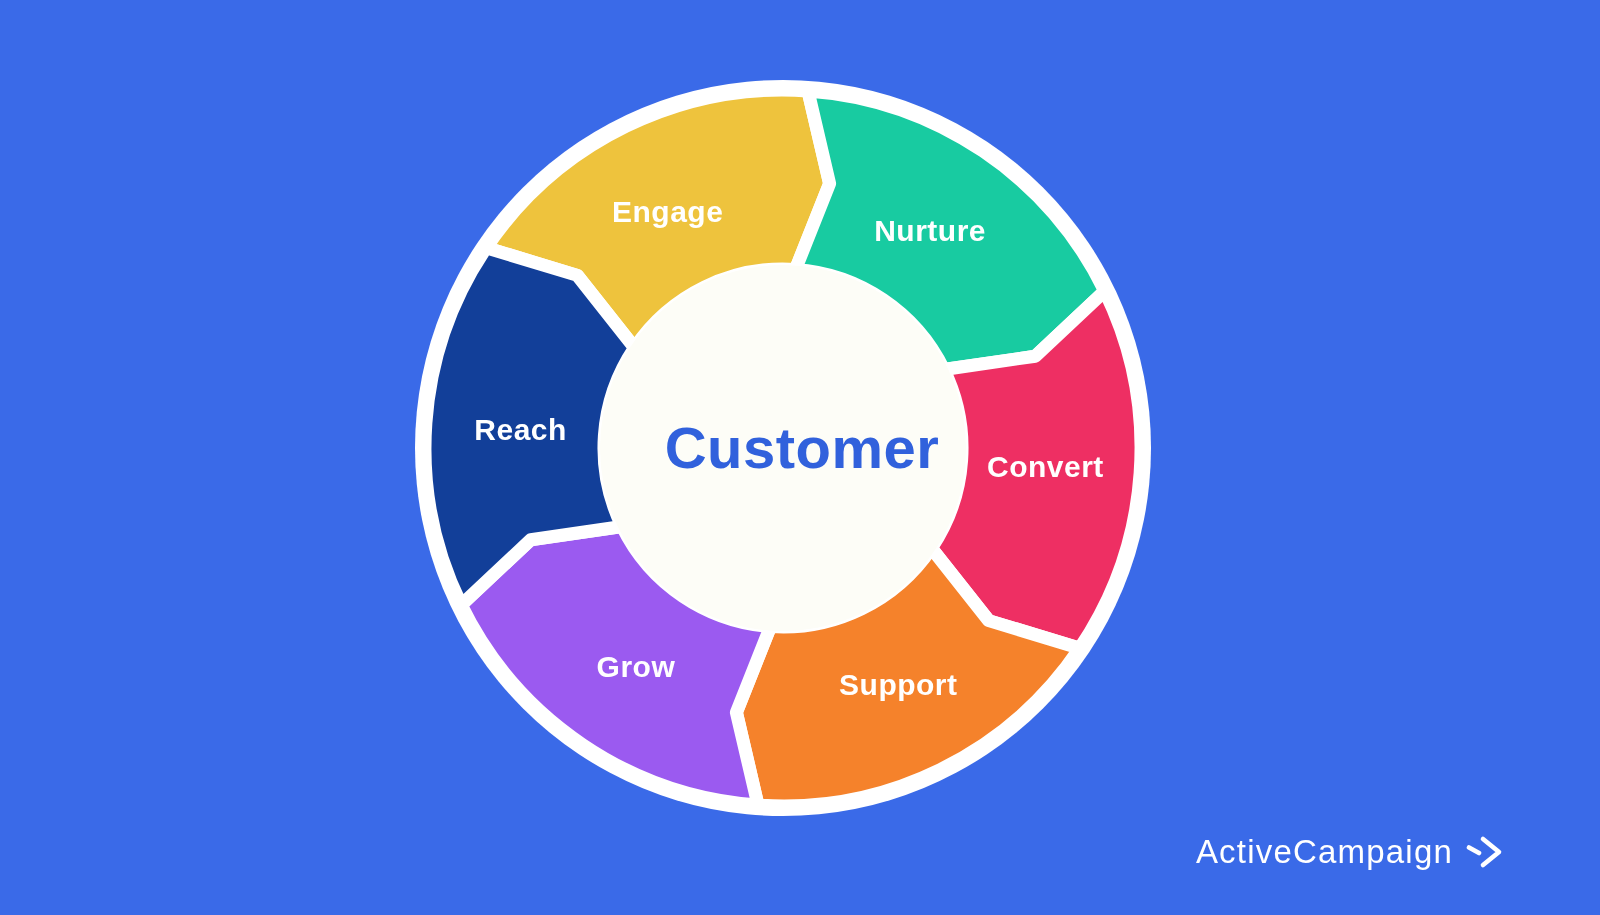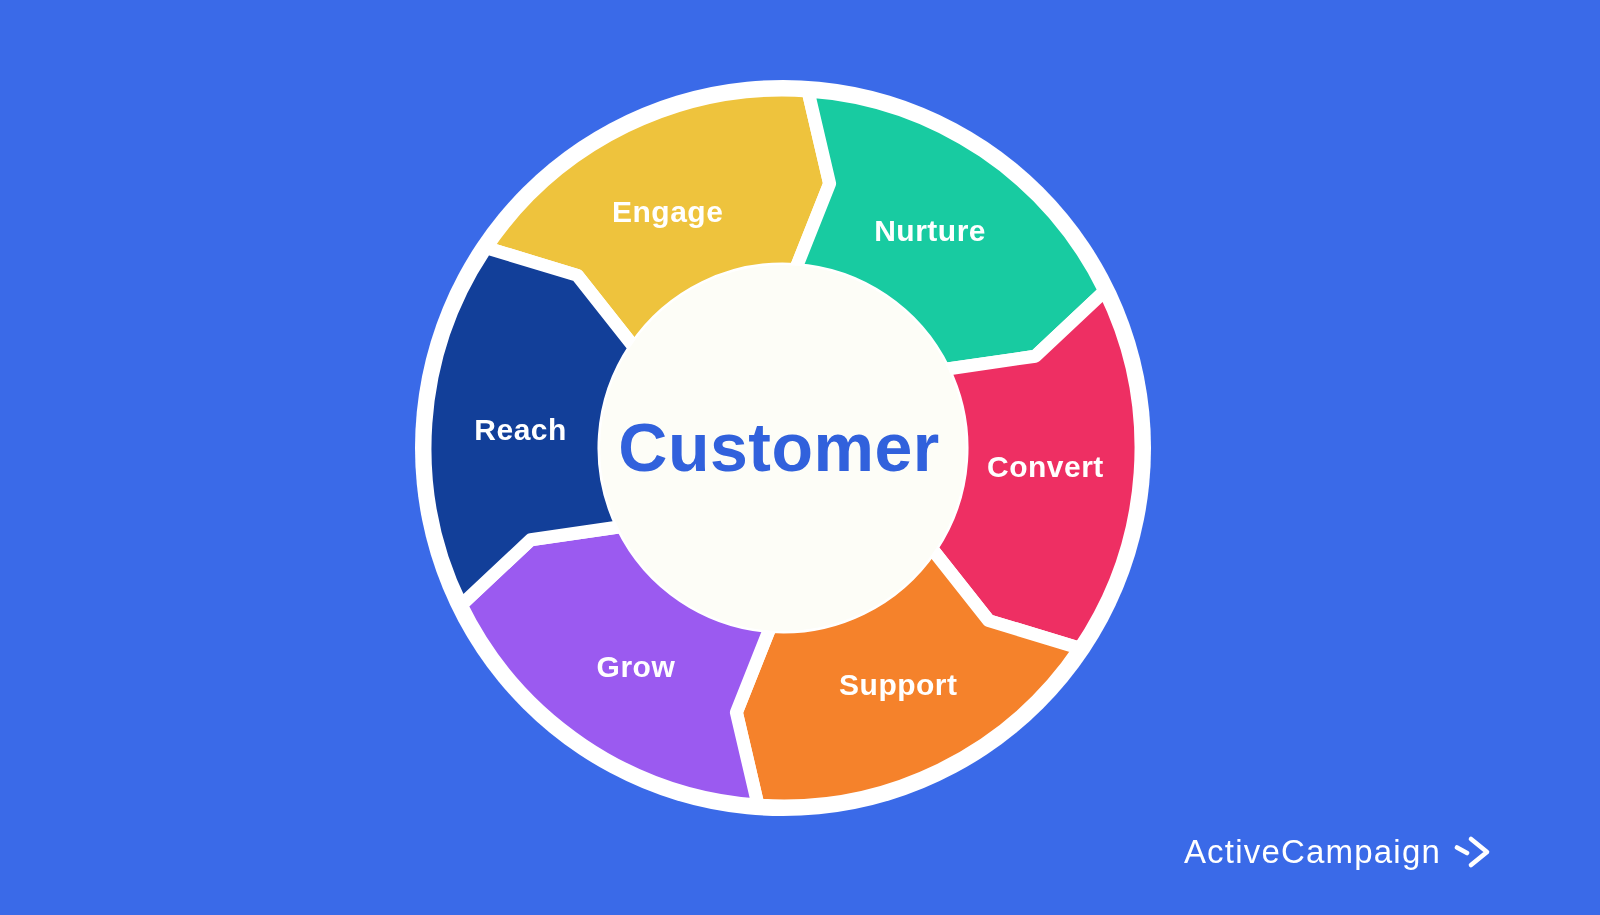--- a/index.html
+++ b/index.html
@@ -15,33 +15,33 @@
   .seg-label {
     font-family: "Liberation Sans", sans-serif;
     font-size: 30px;
     font-weight: 700;
     letter-spacing: 0.5px;
     text-anchor: middle;
     dominant-baseline: central;
   }
   .center-title {
     position: absolute;
-    left: 779px;
+    left: 802px;
     top: 448px;
     transform: translate(-50%, -50%);
     text-align: center;
     font-weight: 700;
-    font-size: 68px;
+    font-size: 58px;
     line-height: 1.17;
     letter-spacing: 0.5px;
     white-space: nowrap;
   }
   .logo {
     position: absolute;
-    right: 76px;
+    right: 64px;
     bottom: 44px;
     display: flex;
     align-items: center;
     gap: 13px;
   }
   .logo-text {
     font-size: 33px;
     font-weight: 400;
     letter-spacing: 1.2px;
   }

